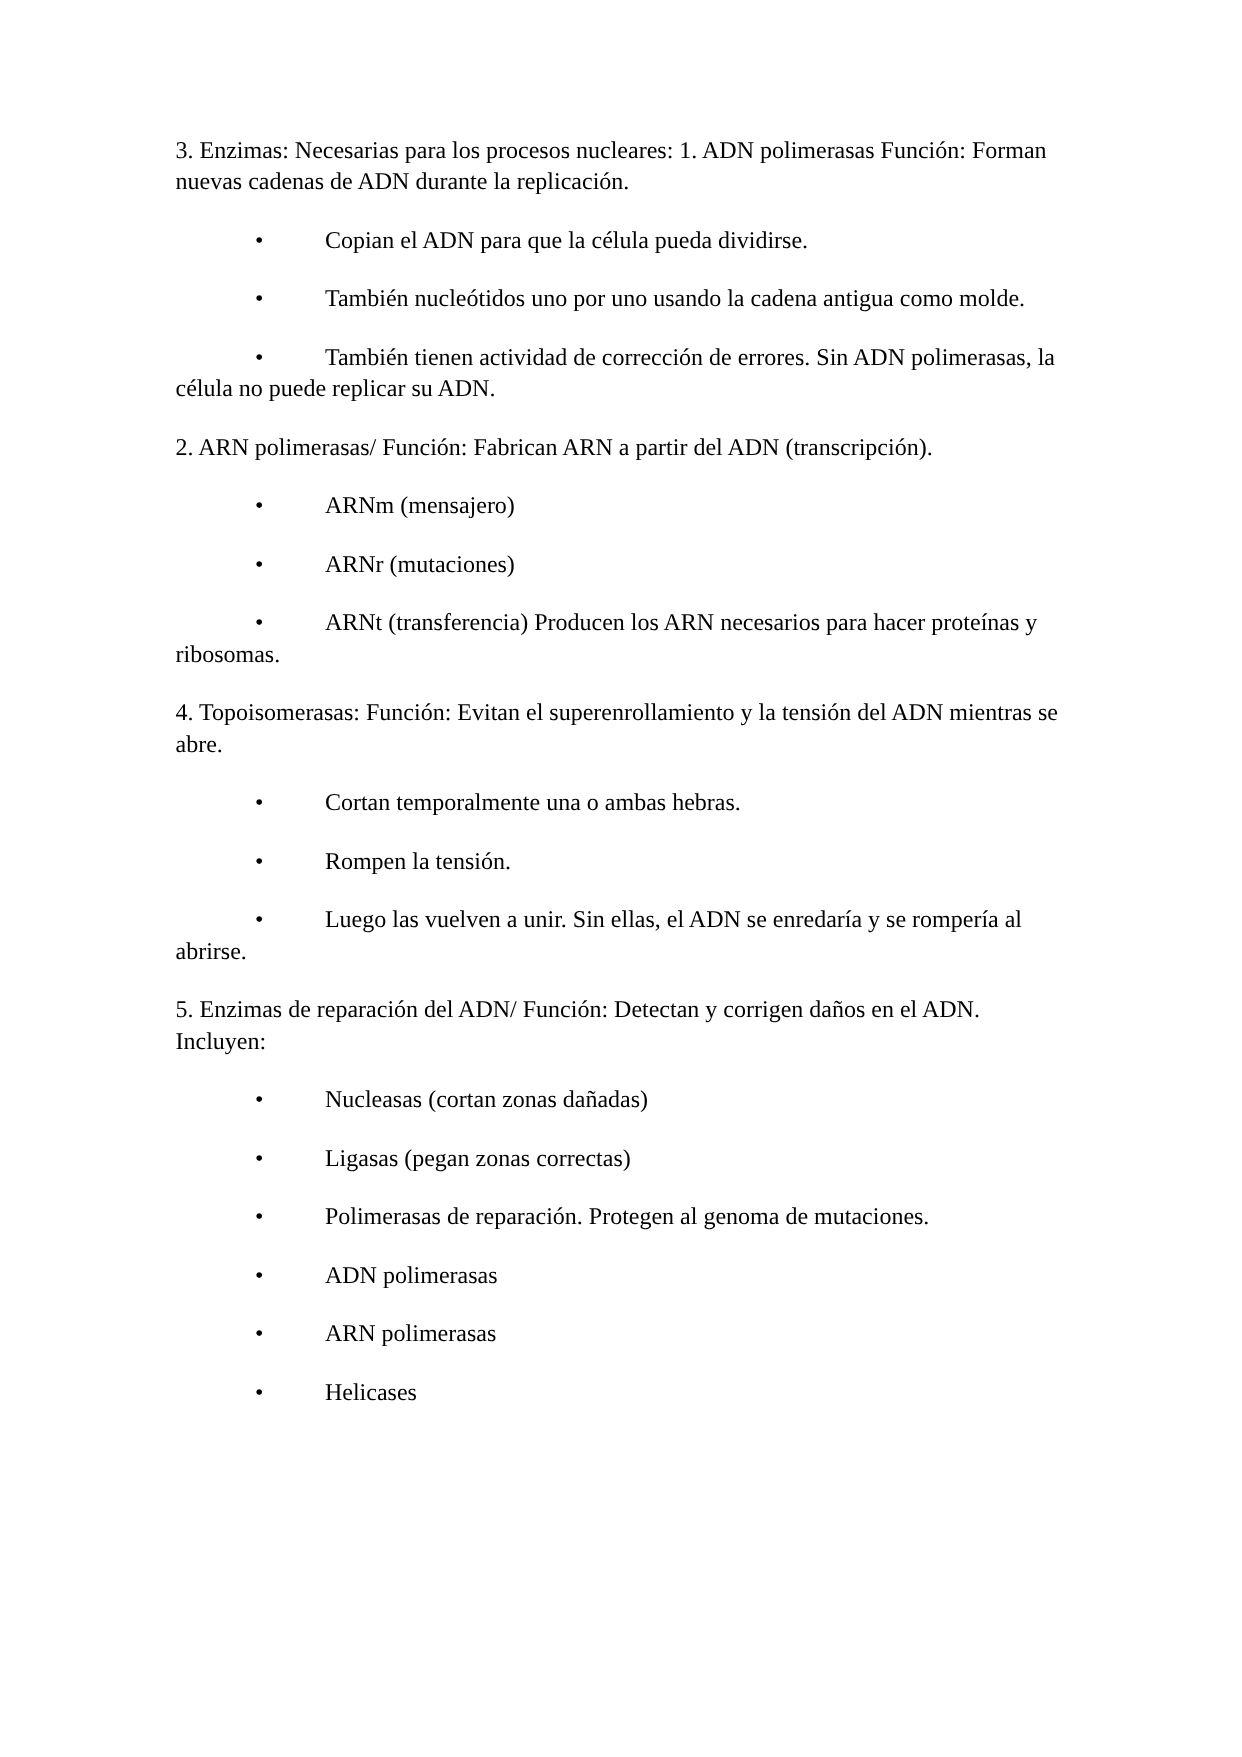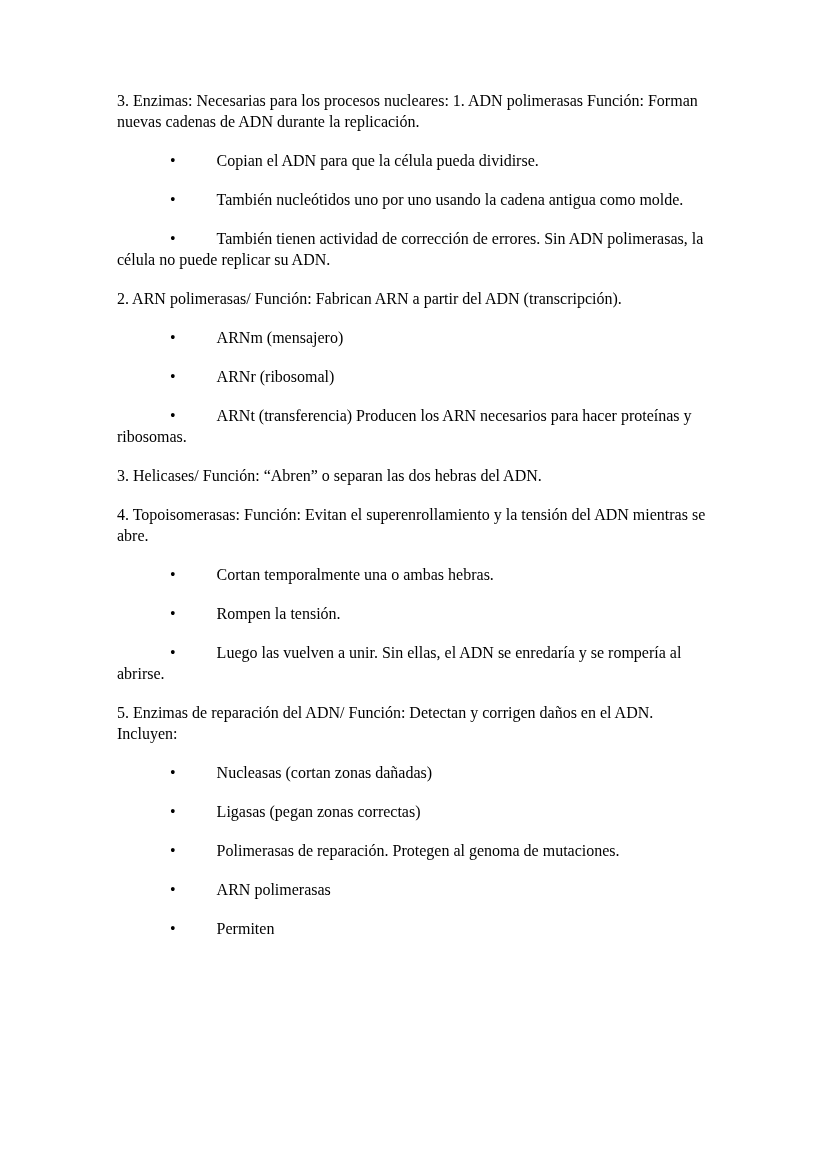--- a/index.html
+++ b/index.html
@@ -52,42 +52,42 @@
   <p class="bullet"><span class="bullet-glyph">•</span><span class="bullet-tab"></span><span>Copian el ADN para que la célula pueda dividirse.</span></p>
 
   <p class="bullet"><span class="bullet-glyph">•</span><span class="bullet-tab"></span><span>También nucleótidos uno por uno usando la cadena antigua como molde.</span></p>
 
   <p class="bullet"><span class="bullet-glyph">•</span><span class="bullet-tab"></span><span>También tienen actividad de corrección de errores. Sin ADN polimerasas, la célula no puede replicar su ADN.</span></p>
 
   <p class="para"><span>2. ARN polimerasas/ Función: Fabrican ARN a partir del ADN (transcripción).</span></p>
 
   <p class="bullet"><span class="bullet-glyph">•</span><span class="bullet-tab"></span><span>ARNm (mensajero)</span></p>
 
-  <p class="bullet"><span class="bullet-glyph">•</span><span class="bullet-tab"></span><span>ARNr (ribosomal)</span></p>
+  <p class="bullet"><span class="bullet-glyph">•</span><span class="bullet-tab"></span><span>ARNr (mutaciones)</span></p>
 
   <p class="bullet"><span class="bullet-glyph">•</span><span class="bullet-tab"></span><span>ARNt (transferencia) Producen los ARN necesarios para hacer proteínas y ribosomas.</span></p>
 
-  <p class="para"><span>3. Helicases/ Función: “Abren” o separan las dos hebras del ADN.</span></p>
 
 
 
   <p class="para"><span>4. Topoisomerasas: Función: Evitan el superenrollamiento y la tensión del ADN mientras se abre.</span></p>
 
   <p class="bullet"><span class="bullet-glyph">•</span><span class="bullet-tab"></span><span>Cortan temporalmente una o ambas hebras.</span></p>
 
   <p class="bullet"><span class="bullet-glyph">•</span><span class="bullet-tab"></span><span>Rompen la tensión.</span></p>
 
   <p class="bullet"><span class="bullet-glyph">•</span><span class="bullet-tab"></span><span>Luego las vuelven a unir. Sin ellas, el ADN se enredaría y se rompería al abrirse.</span></p>
 
   <p class="para"><span>5. Enzimas de reparación del ADN/ Función: Detectan y corrigen daños en el ADN. Incluyen:</span></p>
 
   <p class="bullet"><span class="bullet-glyph">•</span><span class="bullet-tab"></span><span>Nucleasas (cortan zonas dañadas)</span></p>
 
   <p class="bullet"><span class="bullet-glyph">•</span><span class="bullet-tab"></span><span>Ligasas (pegan zonas correctas)</span></p>
 
   <p class="bullet"><span class="bullet-glyph">•</span><span class="bullet-tab"></span><span>Polimerasas de reparación. Protegen al genoma de mutaciones.</span></p>
 
+  <p class="bullet"><span class="bullet-glyph">•</span><span class="bullet-tab"></span><span>ADN polimerasas</span></p>
 
   <p class="bullet"><span class="bullet-glyph">•</span><span class="bullet-tab"></span><span>ARN polimerasas</span></p>
 
-  <p class="bullet"><span class="bullet-glyph">•</span><span class="bullet-tab"></span><span>Permiten</span></p>
+  <p class="bullet"><span class="bullet-glyph">•</span><span class="bullet-tab"></span><span>Helicases</span></p>
 
 </div>
 
 </body></html>

